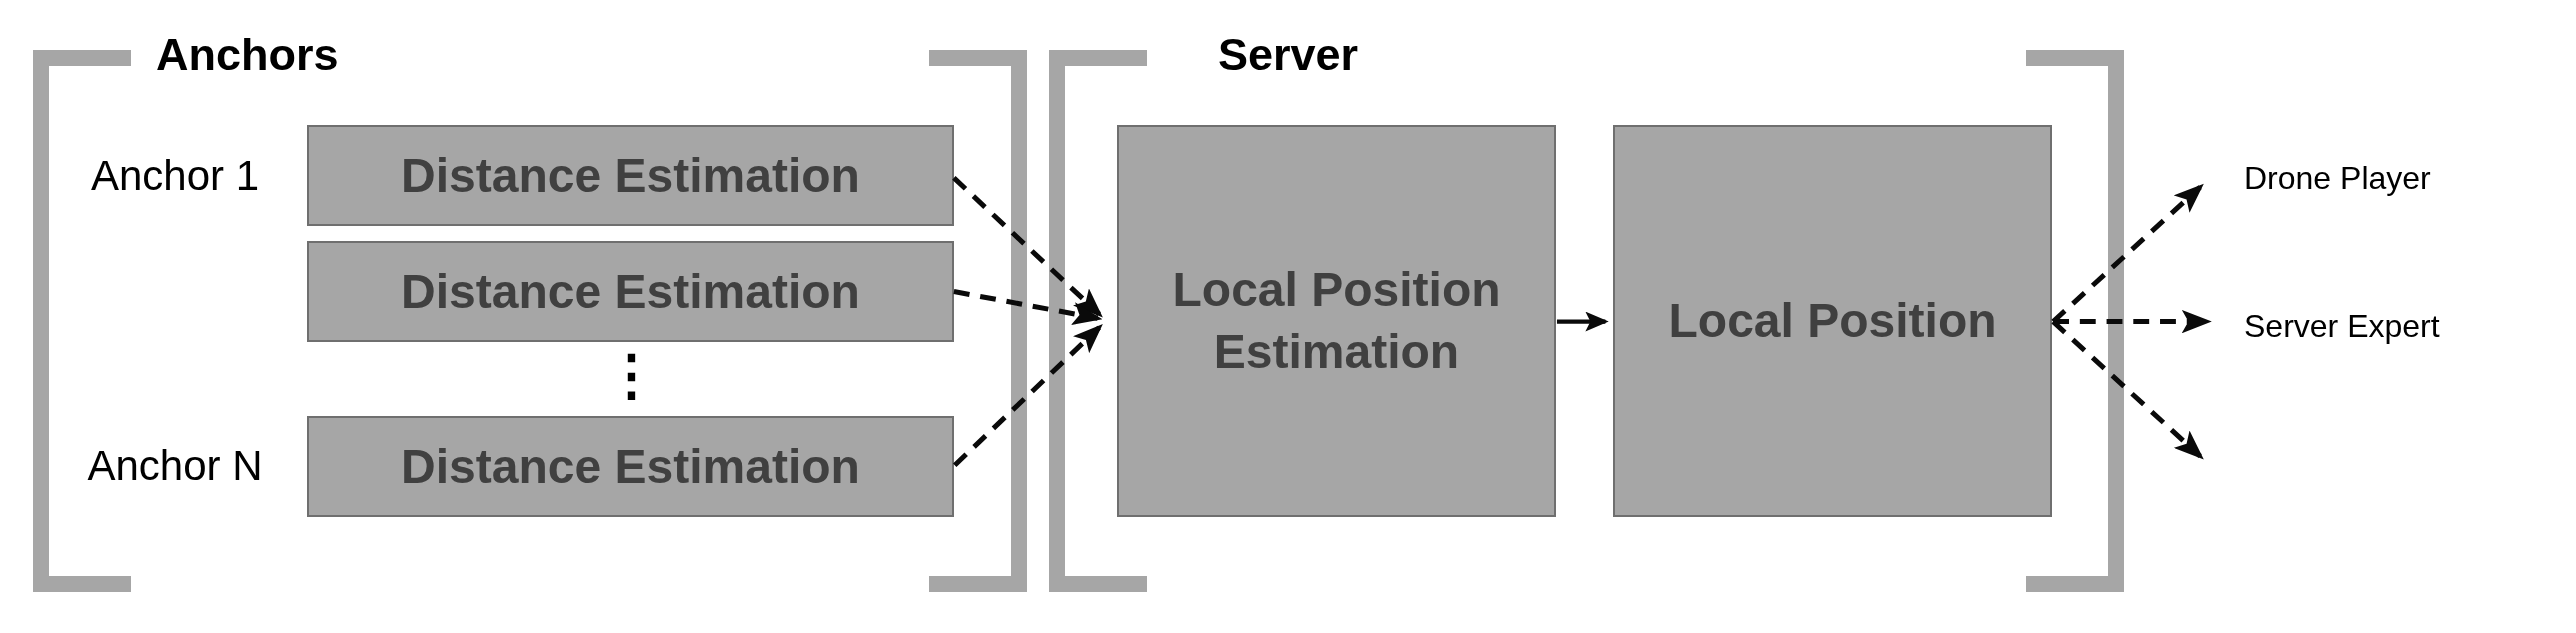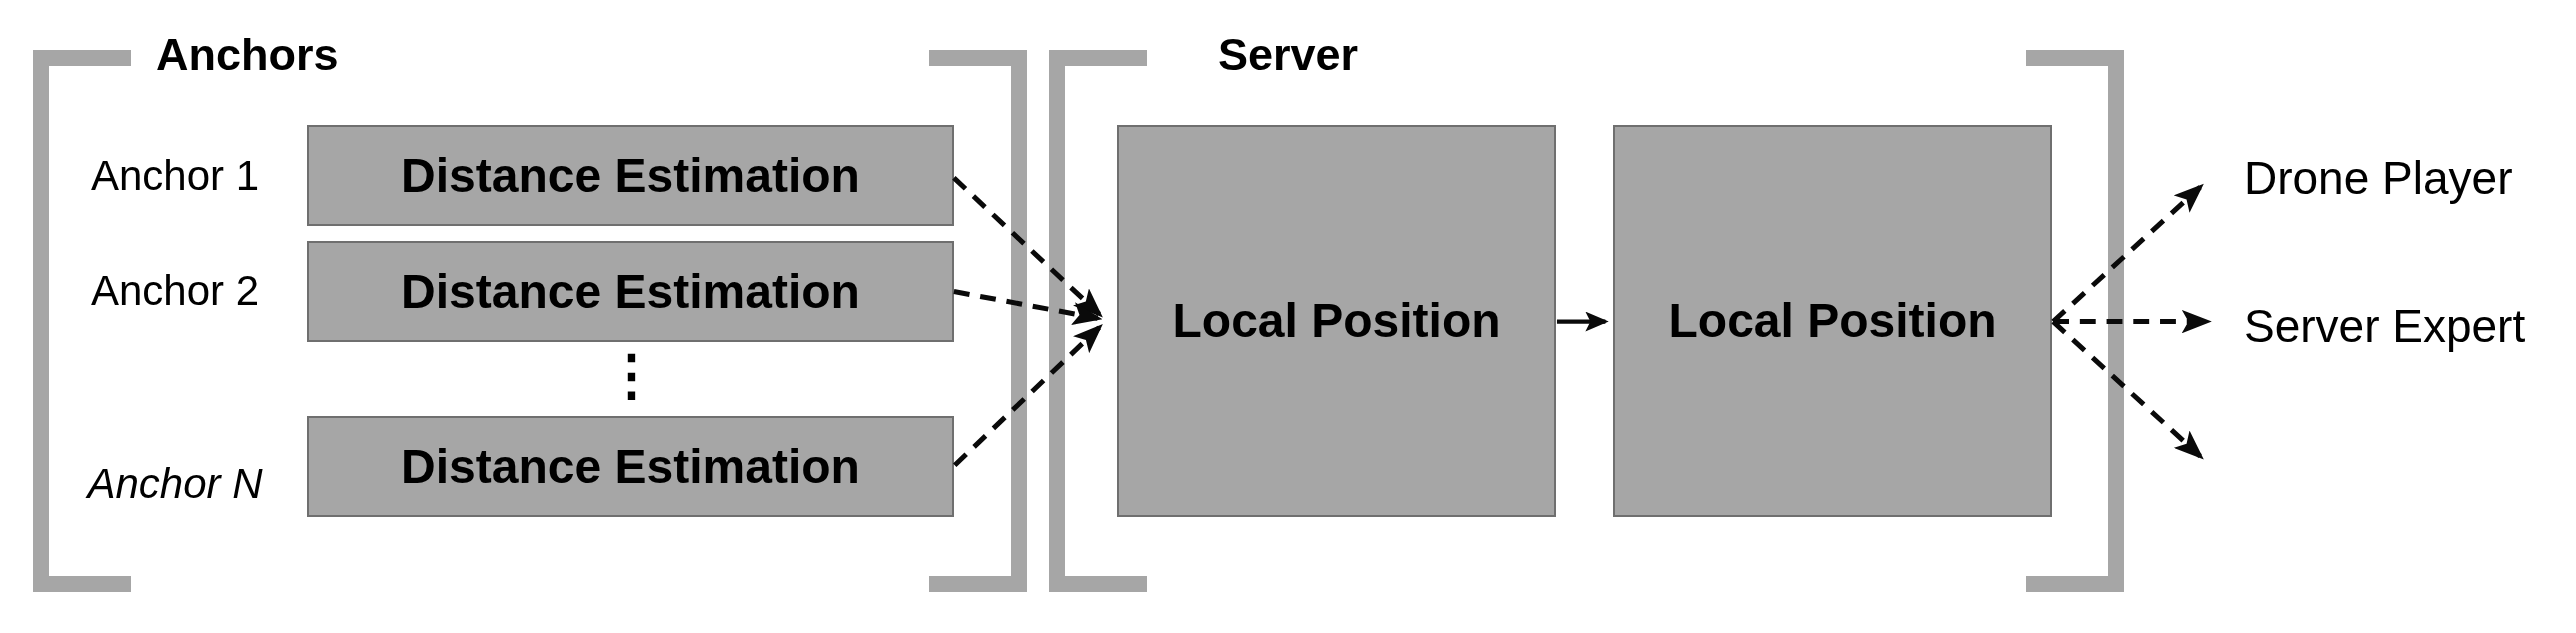--- a/index.html
+++ b/index.html
@@ -20,41 +20,41 @@
   
   .group-title{position:absolute;font-size:45px;font-weight:bold;line-height:50px;white-space:nowrap;}
   .t-anchors{left:156px;top:30px;}
   .t-server{left:1218px;top:30px;}
 
   
   .row-label{position:absolute;left:69px;width:212px;text-align:center;
              font-size:42px;line-height:48px;white-space:nowrap;}
   .rl-1{top:152px;}
   .rl-2{top:267px;}
-  .rl-n{top:460px;font-style:italic;}
+  .rl-n{top:442px;}
 
   
   .pbox{position:absolute;box-sizing:border-box;background:#a6a6a6;border:2.5px solid #6f6f6f;
         display:flex;align-items:center;justify-content:center;text-align:right;
-        font-weight:bold;color:#000000;}
+        font-weight:bold;color:#404040;}
   .de{left:307px;width:647px;height:101px;font-size:48px;}
   .de-1{top:125px;}
   .de-2{top:241px;}
   .de-3{top:416px;}
   .srv{top:125px;height:392px;font-size:48px;line-height:62px;flex-direction:column;}
   .srv-est{left:1117px;width:439px;}
   .srv-bro{left:1613px;width:439px;}
   .srv span{display:block;}
 
   
   .vdots{position:absolute;left:604px;top:344px;width:50px;text-align:center;
          font-size:55px;font-weight:bold;line-height:62px;}
 
   
-  .out-label{position:absolute;left:2244px;font-size:46px;line-height:48px;white-space:nowrap;}
+  .out-label{position:absolute;left:2244px;font-size:32px;line-height:48px;white-space:nowrap;}
   .ol-1{top:154px;}
   .ol-2{top:302px;}
   .ol-3{top:444px;}
 
   
   svg.arrows{position:absolute;left:0;top:0;width:2576px;height:634px;pointer-events:none;}
   .dash{stroke:#0a0a0a;stroke-width:6;stroke-dasharray:19 13;fill:none;}
   .solid{stroke:#0a0a0a;stroke-width:5;fill:none;}
 </style>
 </head>
@@ -64,31 +64,31 @@
 
   <div class="bracket open br-anchors-open"></div>
   <div class="bracket close br-anchors-close"></div>
   <div class="bracket open br-server-open"></div>
   <div class="bracket close br-server-close"></div>
 
   <div class="group-title t-anchors">Anchors</div>
   <div class="group-title t-server">Server</div>
 
   <div class="row-label rl-1">Anchor 1</div>
-  <div class="row-label rl-2">Anchor 2</div>
   <div class="row-label rl-n">Anchor N</div>
 
   <div class="pbox de de-1">Distance Estimation</div>
   <div class="pbox de de-2">Distance Estimation</div>
   <div class="pbox de de-3">Distance Estimation</div>
 
   <div class="vdots">⋮</div>
 
   <div class="pbox srv srv-est">
     <span>Local Position</span>
+    <span>Estimation</span>
   </div>
   <div class="pbox srv srv-bro">
     <span>Local Position</span>
   </div>
 
   <div class="out-label ol-1">Drone Player</div>
   <div class="out-label ol-2">Server Expert</div>
 
   <svg class="arrows" viewBox="0 0 3084 759" xmlns="http://www.w3.org/2000/svg">
     <defs>

